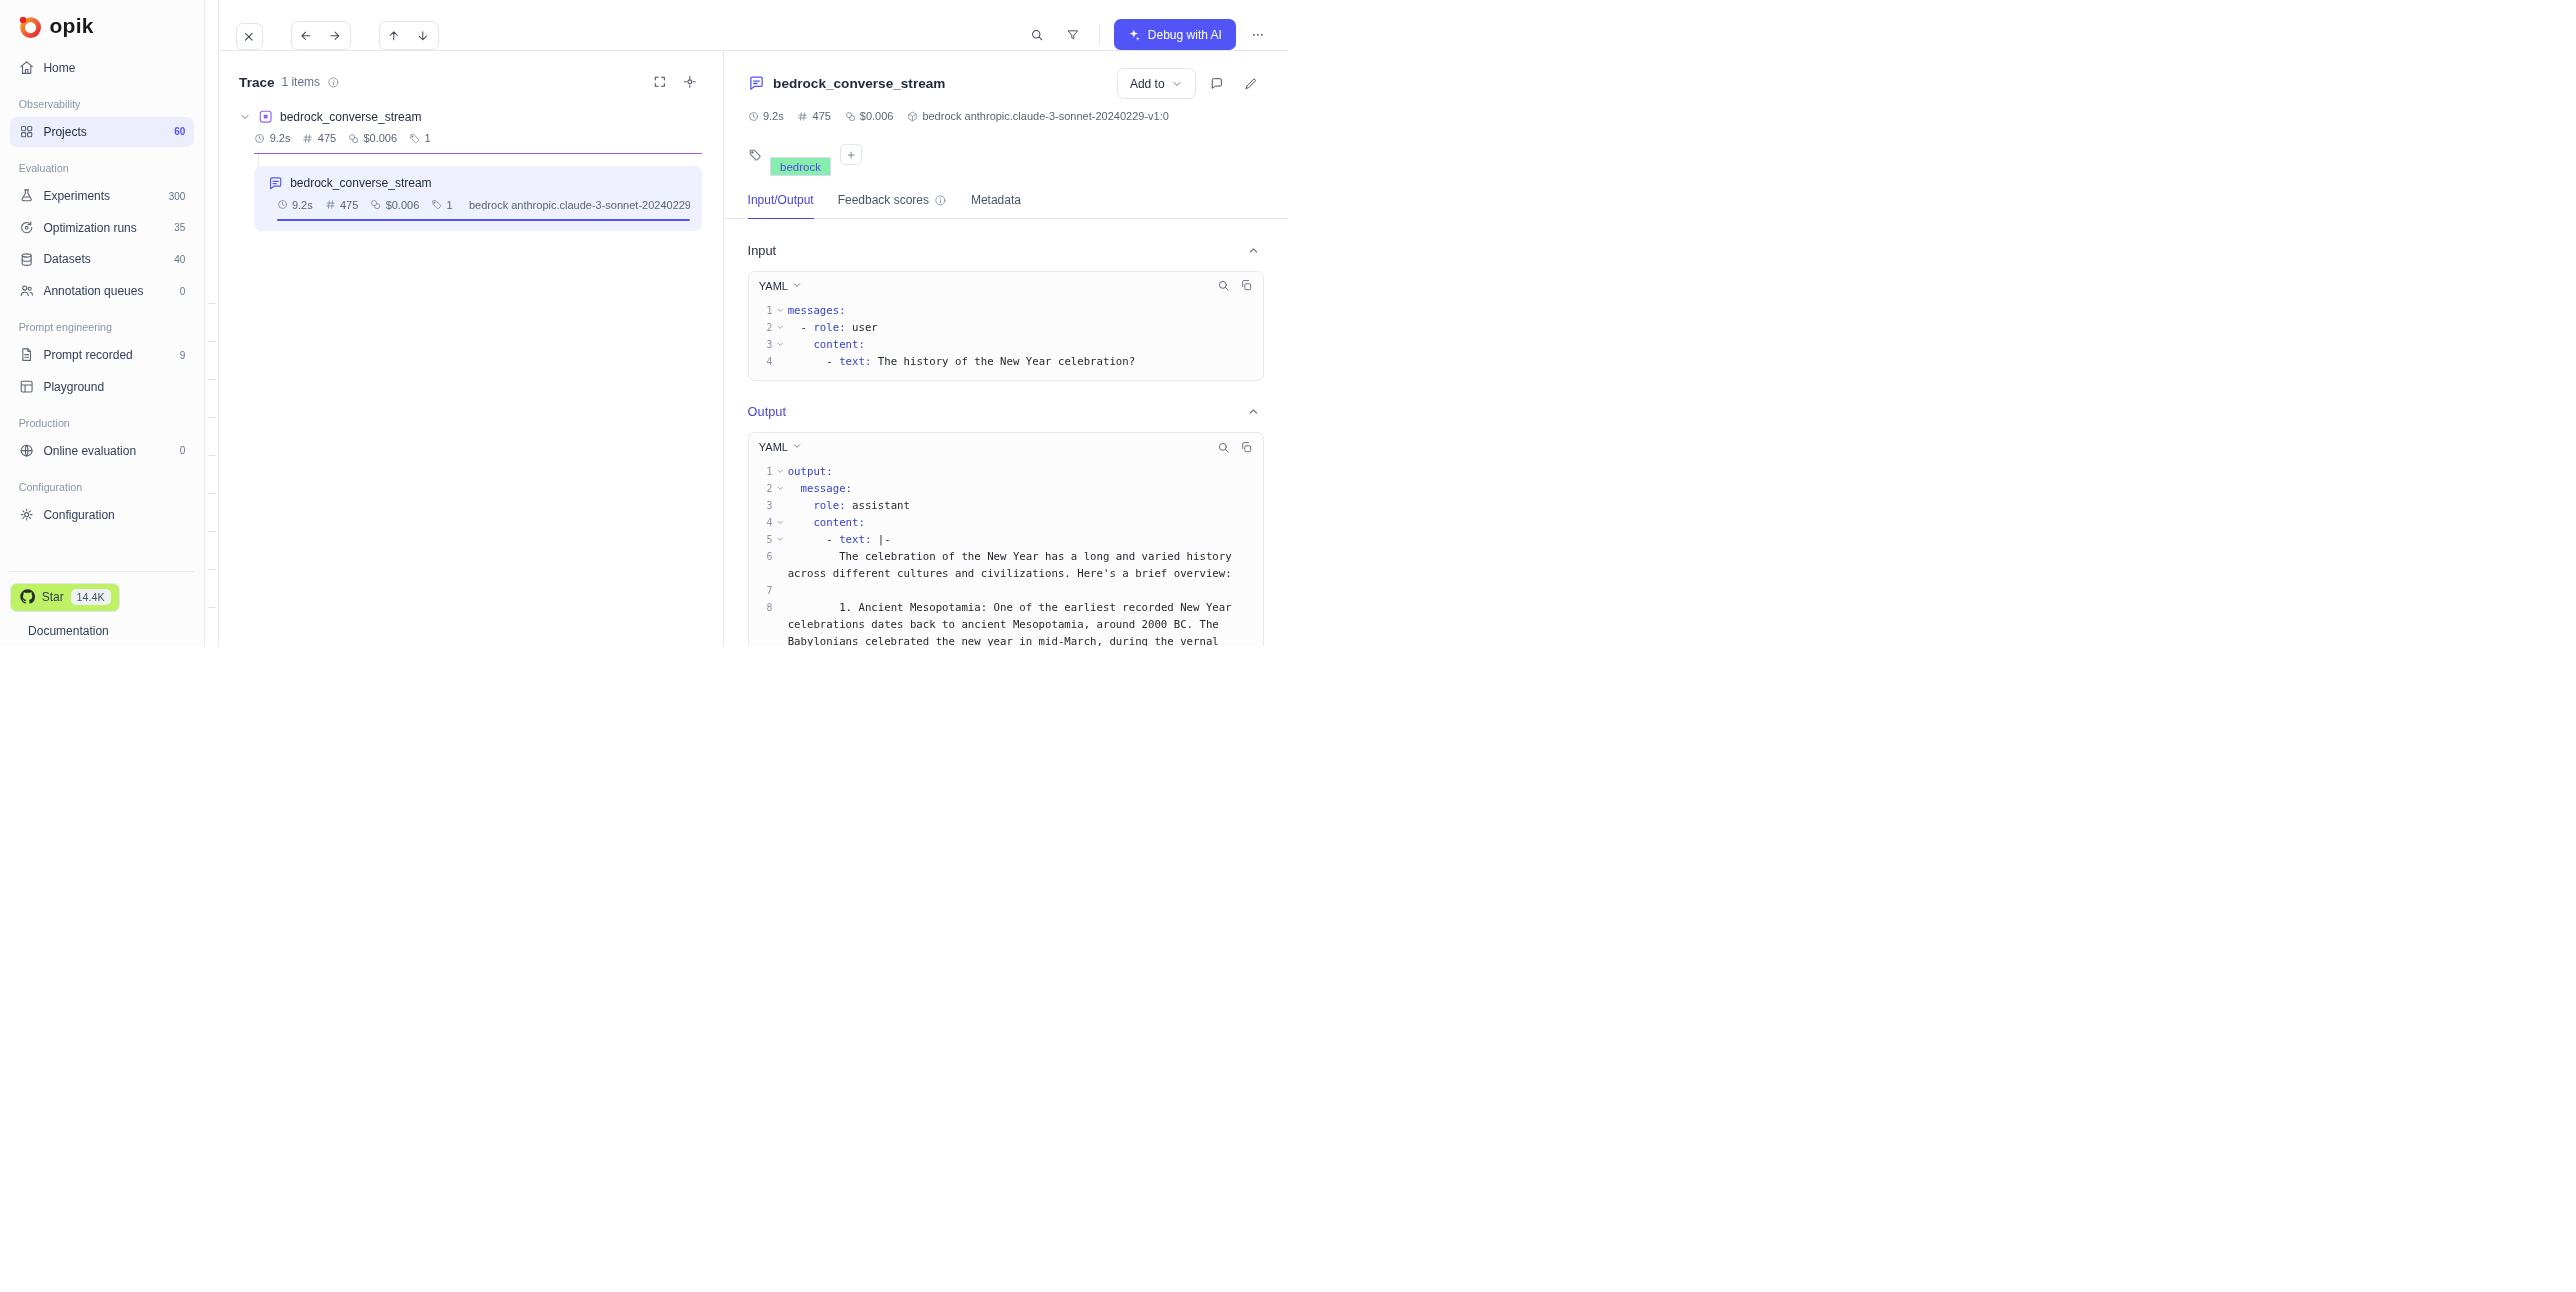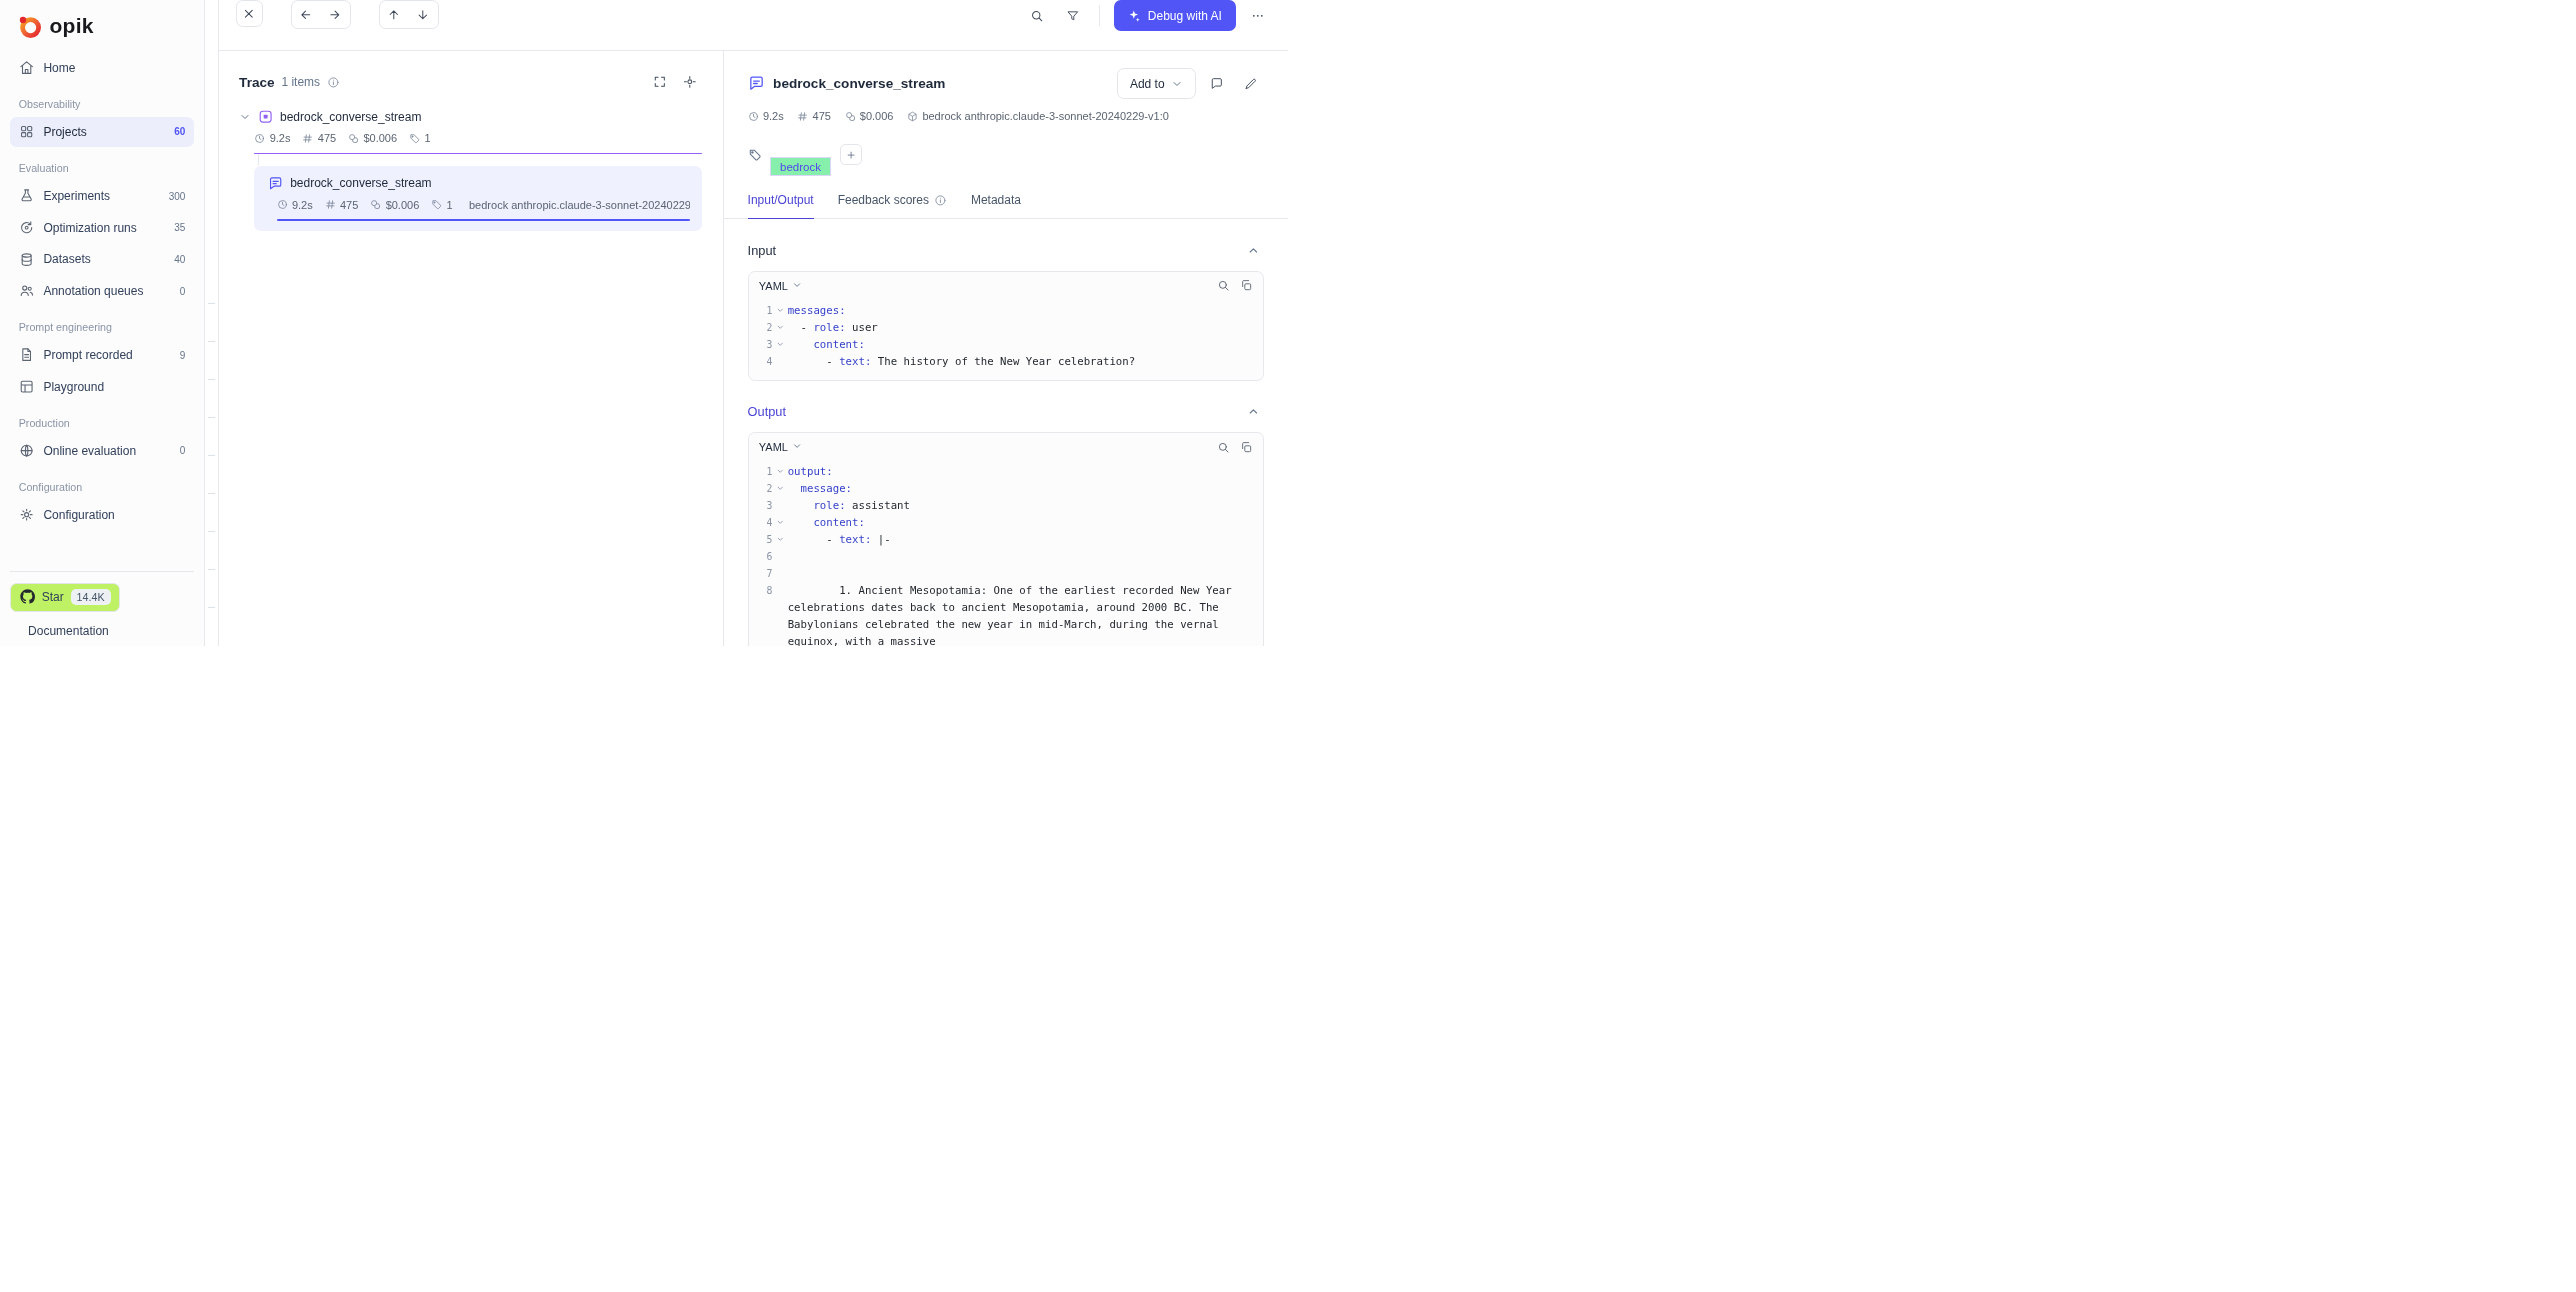--- a/index.html
+++ b/index.html
@@ -29,21 +29,21 @@
   .doc-item { display:flex; align-items:center; gap:9.4px; margin-top:12px; padding:0 8.5px;
               font-size:12px; color:#32405A; cursor:pointer; }
 
   
   .rail { width:13.6px; min-width:13.6px; border-right:0.9px solid #E6E8EC; background:#fff; position:relative; cursor:col-resize; }
   .rail::after { content:""; position:absolute; left:2.6px; right:2.6px; top:303px; bottom:17px;
                  background:repeating-linear-gradient(180deg,#DDE2E9 0 1.3px,transparent 1.3px 38px); }
 
   
   .main { flex:1; min-width:0; display:flex; flex-direction:column; }
-  .toolbar { height:51px; min-height:51px; border-bottom:0.9px solid #E6E8EC; display:flex; align-items:flex-start;
+  .toolbar { height:51px; min-height:51px; border-bottom:0.9px solid #E6E8EC; display:flex; align-items:flex-end;
              padding:0 17px; gap:28px; background:#fff; }
   .icon-btn { width:27px; height:27px; display:flex; align-items:center; justify-content:center;
               border-radius:5.1px; color:#3F4A5A; cursor:pointer; background:transparent; border:none; }
   .icon-btn svg { width:13.6px; height:13.6px; }
   .bordered { border:0.9px solid #E2E6EB; border-radius:6.8px; }
   .btn-group { display:flex; align-items:center; border:0.9px solid #E2E6EB; border-radius:6.8px; height:29px; overflow:hidden; }
   .btn-group .icon-btn { width:29px; height:27px; border-radius:0; }
   .tb-right { margin-left:auto; display:flex; align-items:center; gap:8.5px; }
   .vdiv { width:0.9px; height:20.5px; background:#E6E8EC; margin:0 5.1px; }
   .debug-btn { height:31px; background:#5155F5; color:#fff; border:none; border-radius:6.8px;
@@ -703,21 +703,21 @@
                   </span>
                 <span class="cl-text"><span>      - </span><span class="k">text:</span><span> |-</span></span>
               </div>
               <div class="cl">
                 <span class="cl-num">6</span>
                 <span class="cl-fold" style="visibility: hidden;">
                     <svg viewBox="0 0 24 24" fill="none" stroke="currentColor" stroke-width="2.4" stroke-linecap="round" stroke-linejoin="round">
                       <path d="m6 9 6 6 6-6"></path>
                     </svg>
                   </span>
-                <span class="cl-text"><span>        </span><span class="k"></span></span>
+                <span class="cl-text"><span>        </span><span class="k"></span><span>The celebration of the New Year has a long and varied history across different cultures and civilizations. Here's a brief overview:</span></span>
               </div>
               <div class="cl">
                 <span class="cl-num">7</span>
                 <span class="cl-fold" style="visibility: hidden;">
                     <svg viewBox="0 0 24 24" fill="none" stroke="currentColor" stroke-width="2.4" stroke-linecap="round" stroke-linejoin="round">
                       <path d="m6 9 6 6 6-6"></path>
                     </svg>
                   </span>
                 <span class="cl-text"><span></span><span class="k"></span><span></span></span>
               </div>

